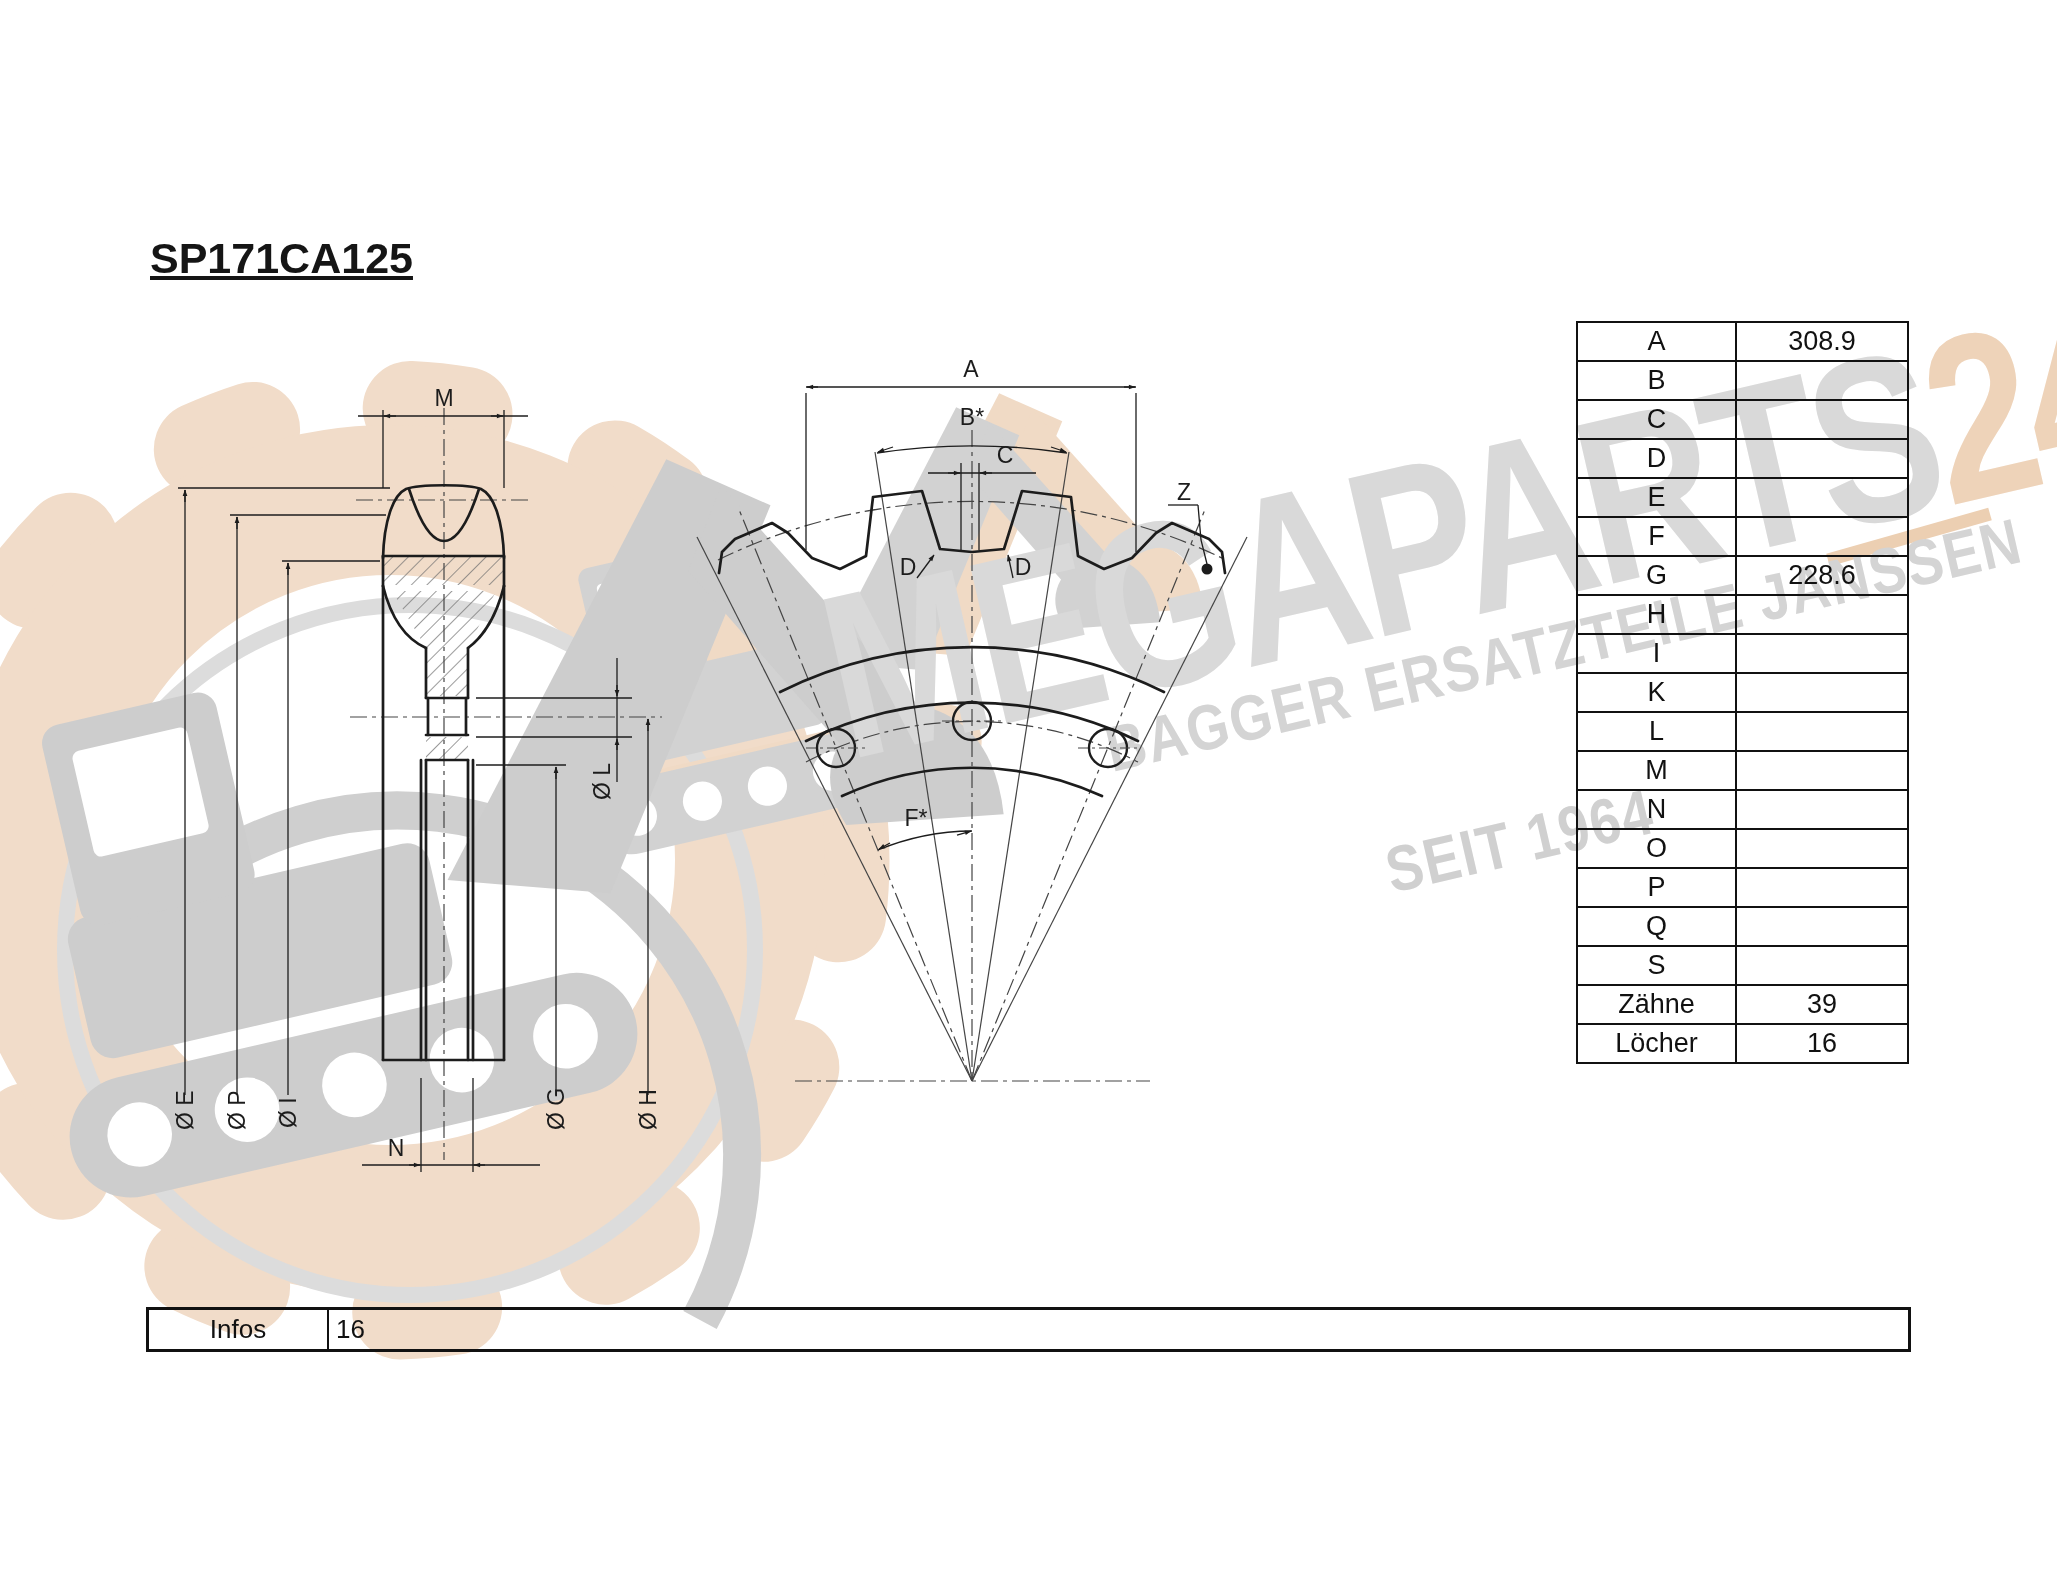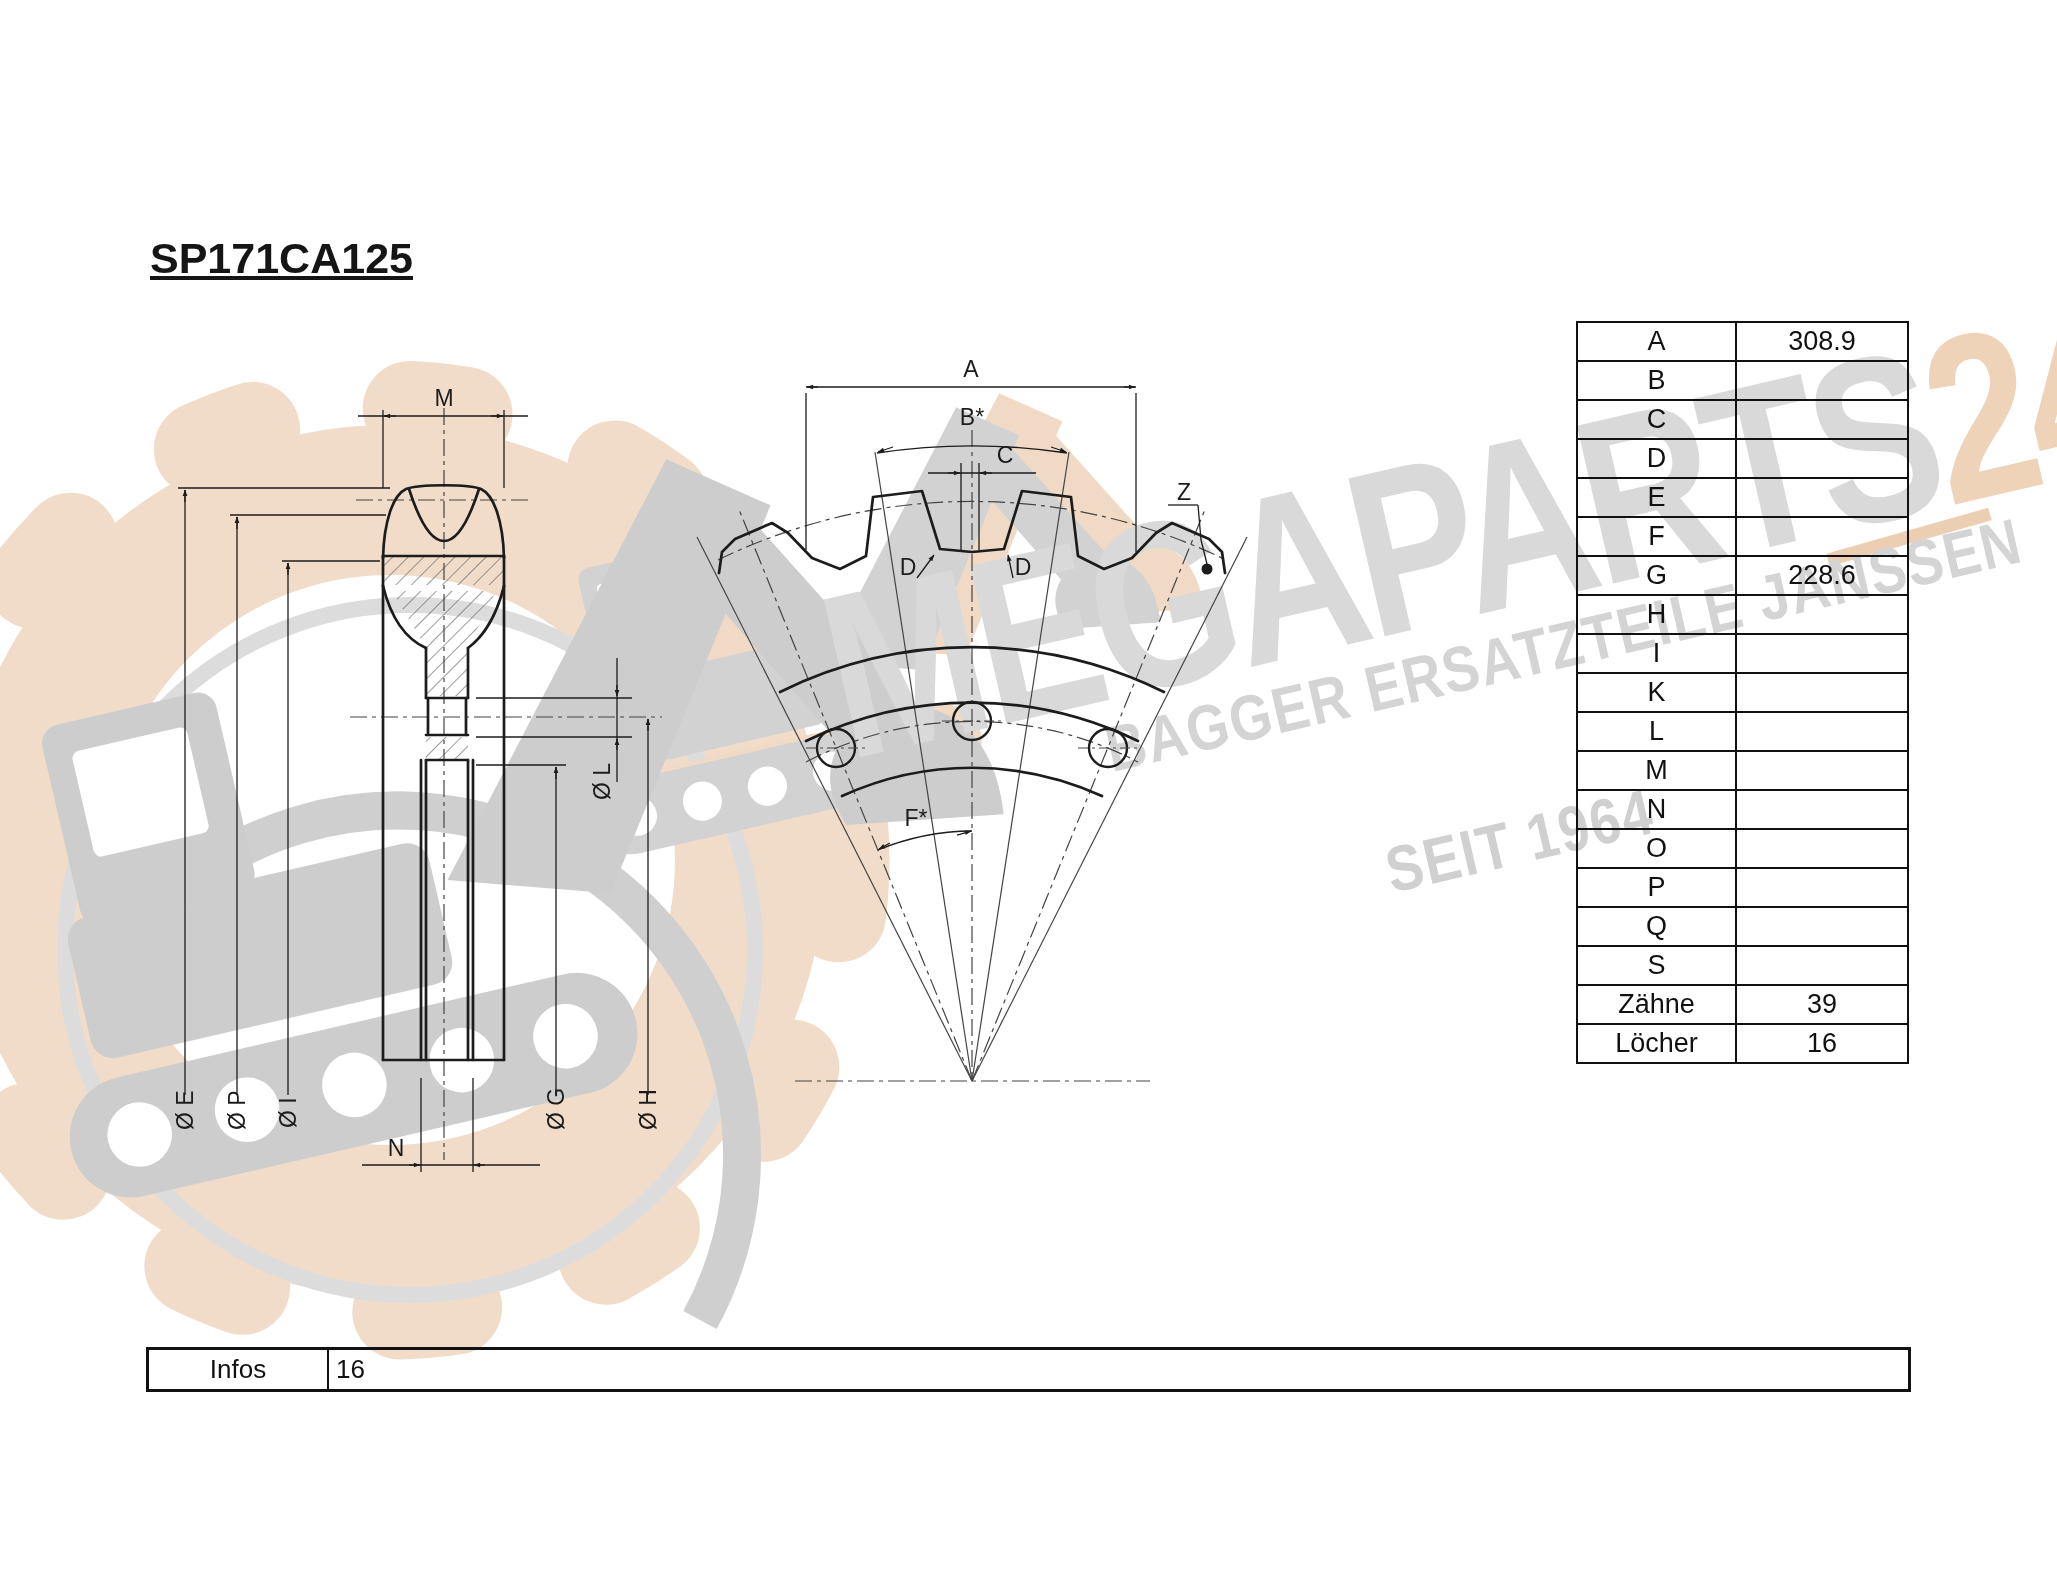--- a/index.html
+++ b/index.html
@@ -11,21 +11,21 @@
   .page-title{position:absolute;left:150px;top:234px;font-size:43px;font-weight:700;
               letter-spacing:0px;color:#151515;text-decoration:underline;}
   
   .spec-table{position:absolute;left:1576px;top:321px;border-collapse:collapse;
               background:transparent;}
   .spec-table td{border:2px solid #111;height:37px;padding:0;font-size:27px;
                  text-align:center;background:transparent;}
   .spec-table td.lbl{width:157px;}
   .spec-table td.val{width:170px;}
   
-  .info-bar{position:absolute;left:146px;top:1347px;width:1765px;height:45px;
+  .info-bar{position:absolute;left:146px;top:1307px;width:1765px;height:45px;
             border:3px solid #111;box-sizing:border-box;display:flex;background:transparent;}
   .info-bar .cell-label{width:178px;border-right:2px solid #111;display:flex;
             align-items:center;justify-content:center;font-size:26px;}
   .info-bar .cell-value{flex:1;display:flex;align-items:center;font-size:26px;
             padding-left:7px;}
 </style>
 </head>
 <body>
 
 <svg id="stage" viewBox="0 0 2057 1589">

